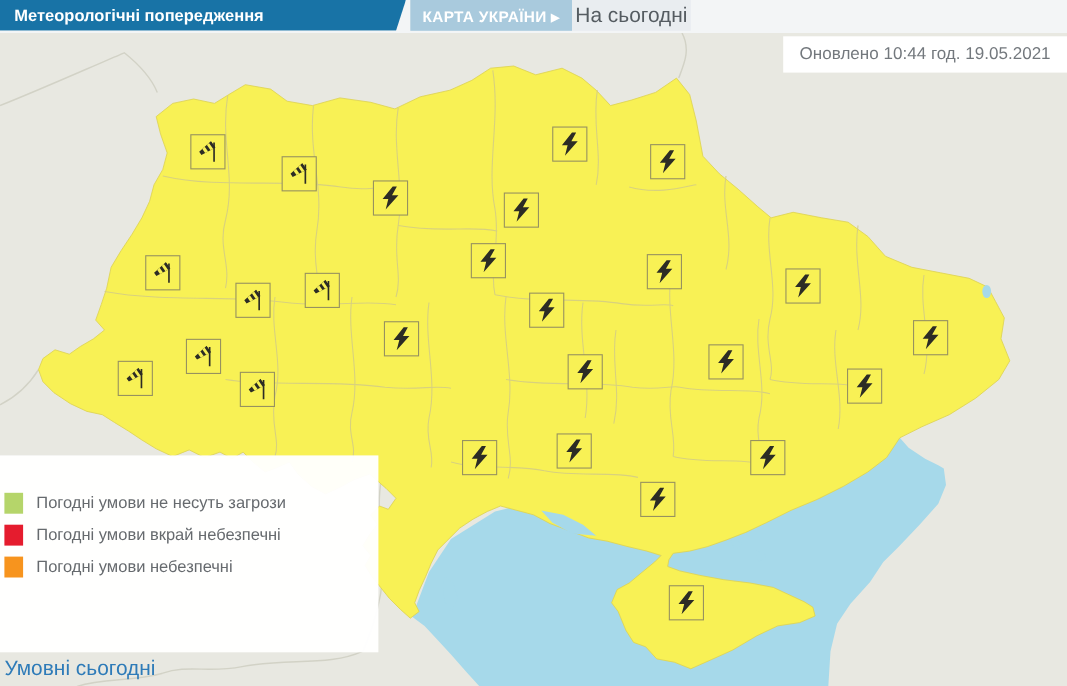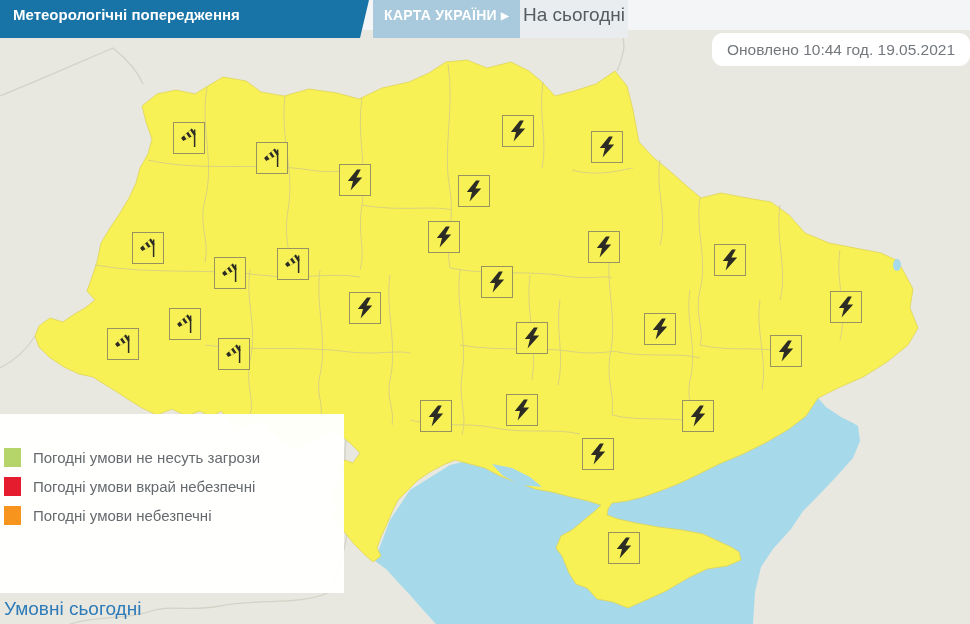--- a/index.html
+++ b/index.html
@@ -2,36 +2,36 @@
 <html><head>
 <meta charset="utf-8">
 <style>
   html,body{margin:0;padding:0;background:#fff;}
   .screen{
     position:relative;width:970px;height:624px;overflow:hidden;
     font-family:"Liberation Sans",sans-serif;background:#e8e8e1;
   }
   
   .topbar{position:absolute;left:0;top:0;width:970px;height:30px;background:#f3f5f6;z-index:30;}
-  .tab{position:absolute;top:0;height:38px;line-height:30px;white-space:nowrap;cursor:pointer;}
+  .tab{position:absolute;top:0;height:28px;line-height:30px;white-space:nowrap;cursor:pointer;}
   .tab-dark{
     left:0;width:369px;background:#1873a6;color:#ffffff;
     font-size:15px;font-weight:bold;padding-left:13px;box-sizing:border-box;
     clip-path:polygon(0 0,100% 0,calc(100% - 9px) 100%,0 100%);
   }
   .tab-blue{
     left:373px;width:147px;background:#a9cadd;color:#ffffff;
     font-size:14px;font-weight:bold;text-align:center;letter-spacing:.3px;
   }
   .tab-blue .arr{font-size:10px;margin-left:4px;vertical-align:1px;}
   .tab-gray{left:520px;width:108px;background:#e9edf0;color:#555c61;font-size:19px;text-align:center;}
   
   .updated{
     position:absolute;right:0;top:33px;width:258px;height:33px;line-height:33px;
-    background:#ffffff;color:#73787d;font-size:15.5px;text-align:center;z-index:25;border-radius:11px;
+    background:#ffffff;color:#73787d;font-size:15.5px;text-align:center;z-index:25;
   }
   
   .map-svg{position:absolute;left:0;top:30px;z-index:1;}
   
   .legend{
     position:absolute;left:0;top:414px;width:344px;height:179px;
     background:rgba(255,255,255,.97);z-index:20;box-sizing:border-box;padding-top:13px;
   }
   .legend-title{
     margin-left:30px;font-size:16.5px;color:#44546b;text-decoration:underline;font-weight:normal;

